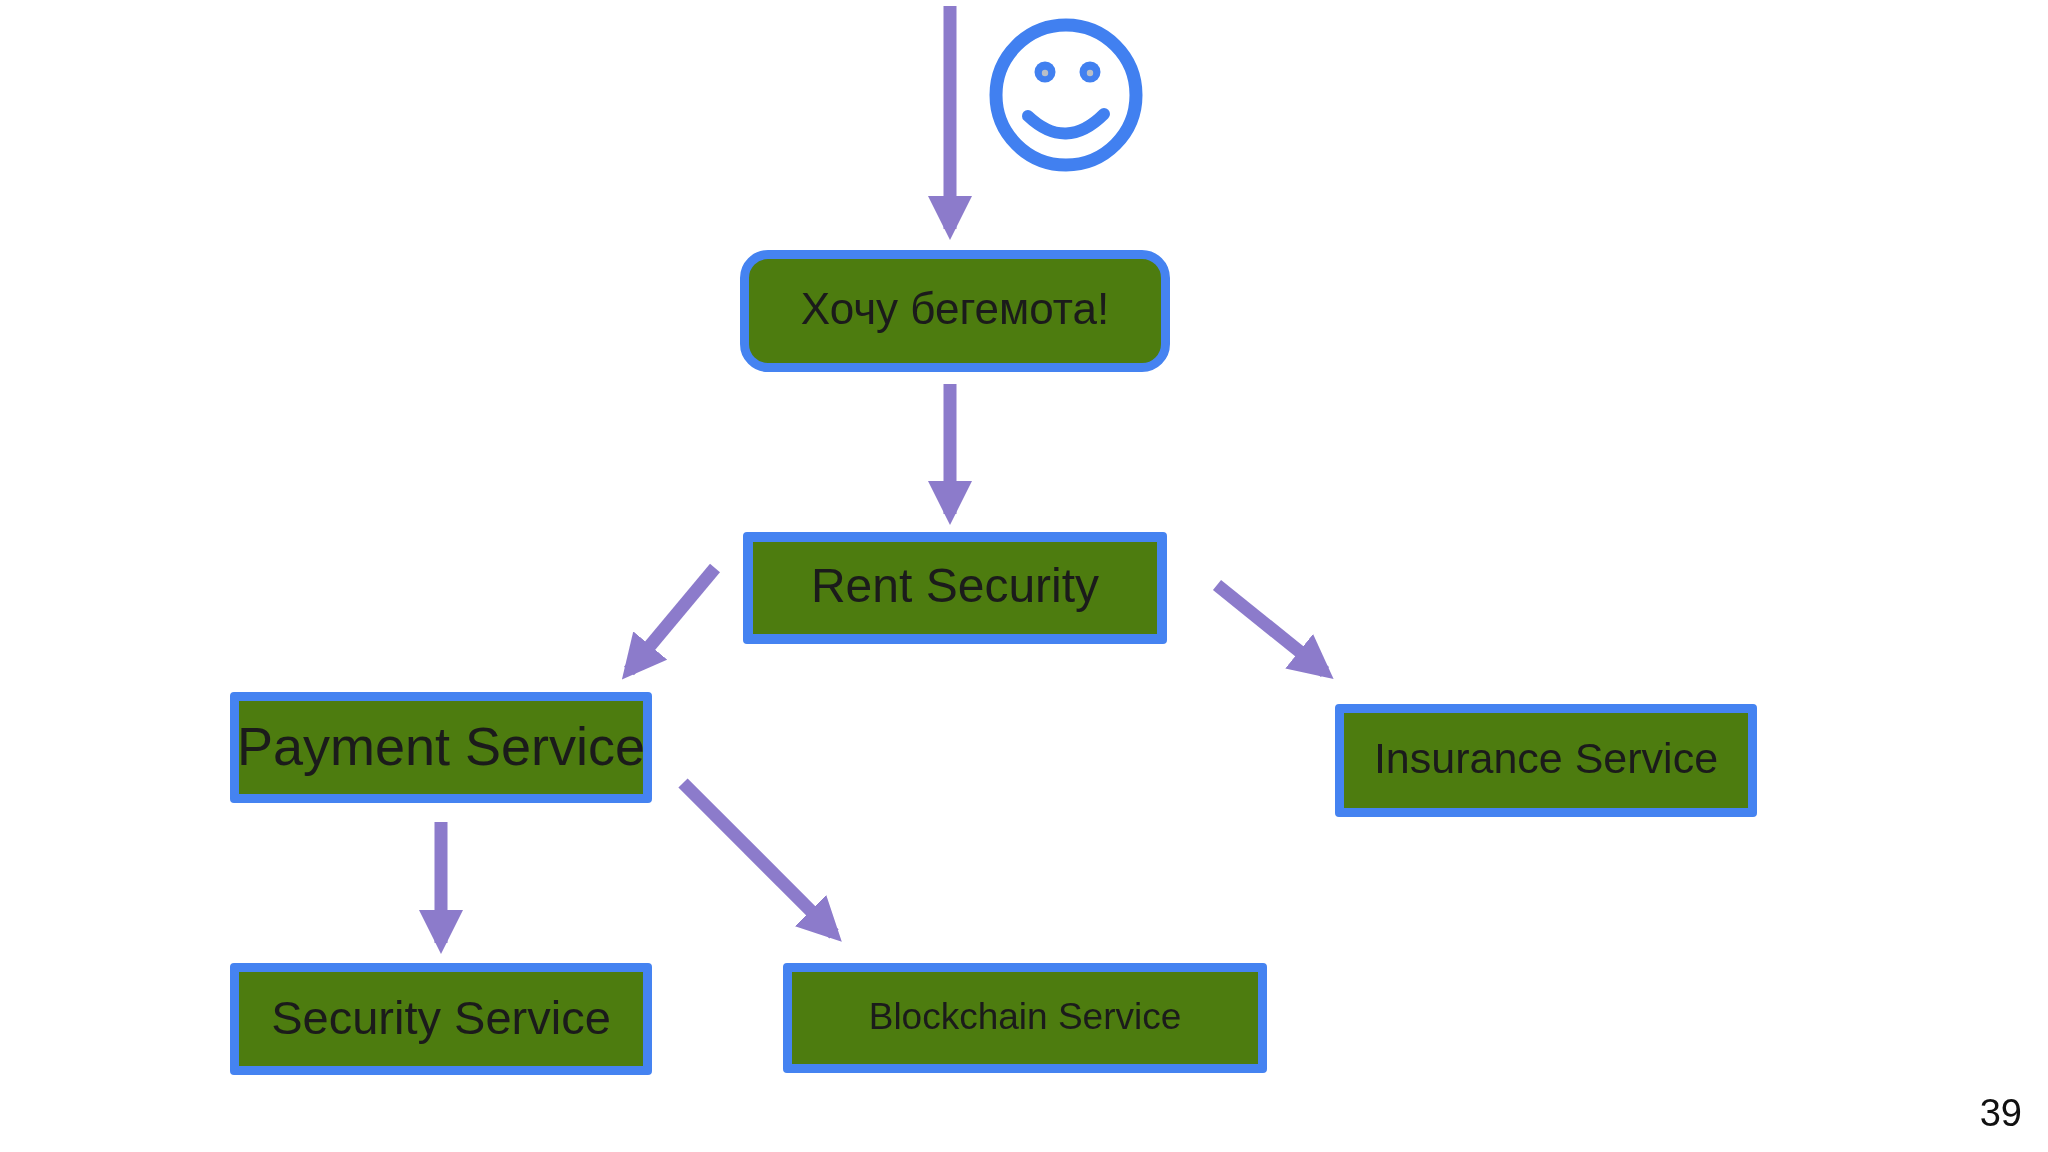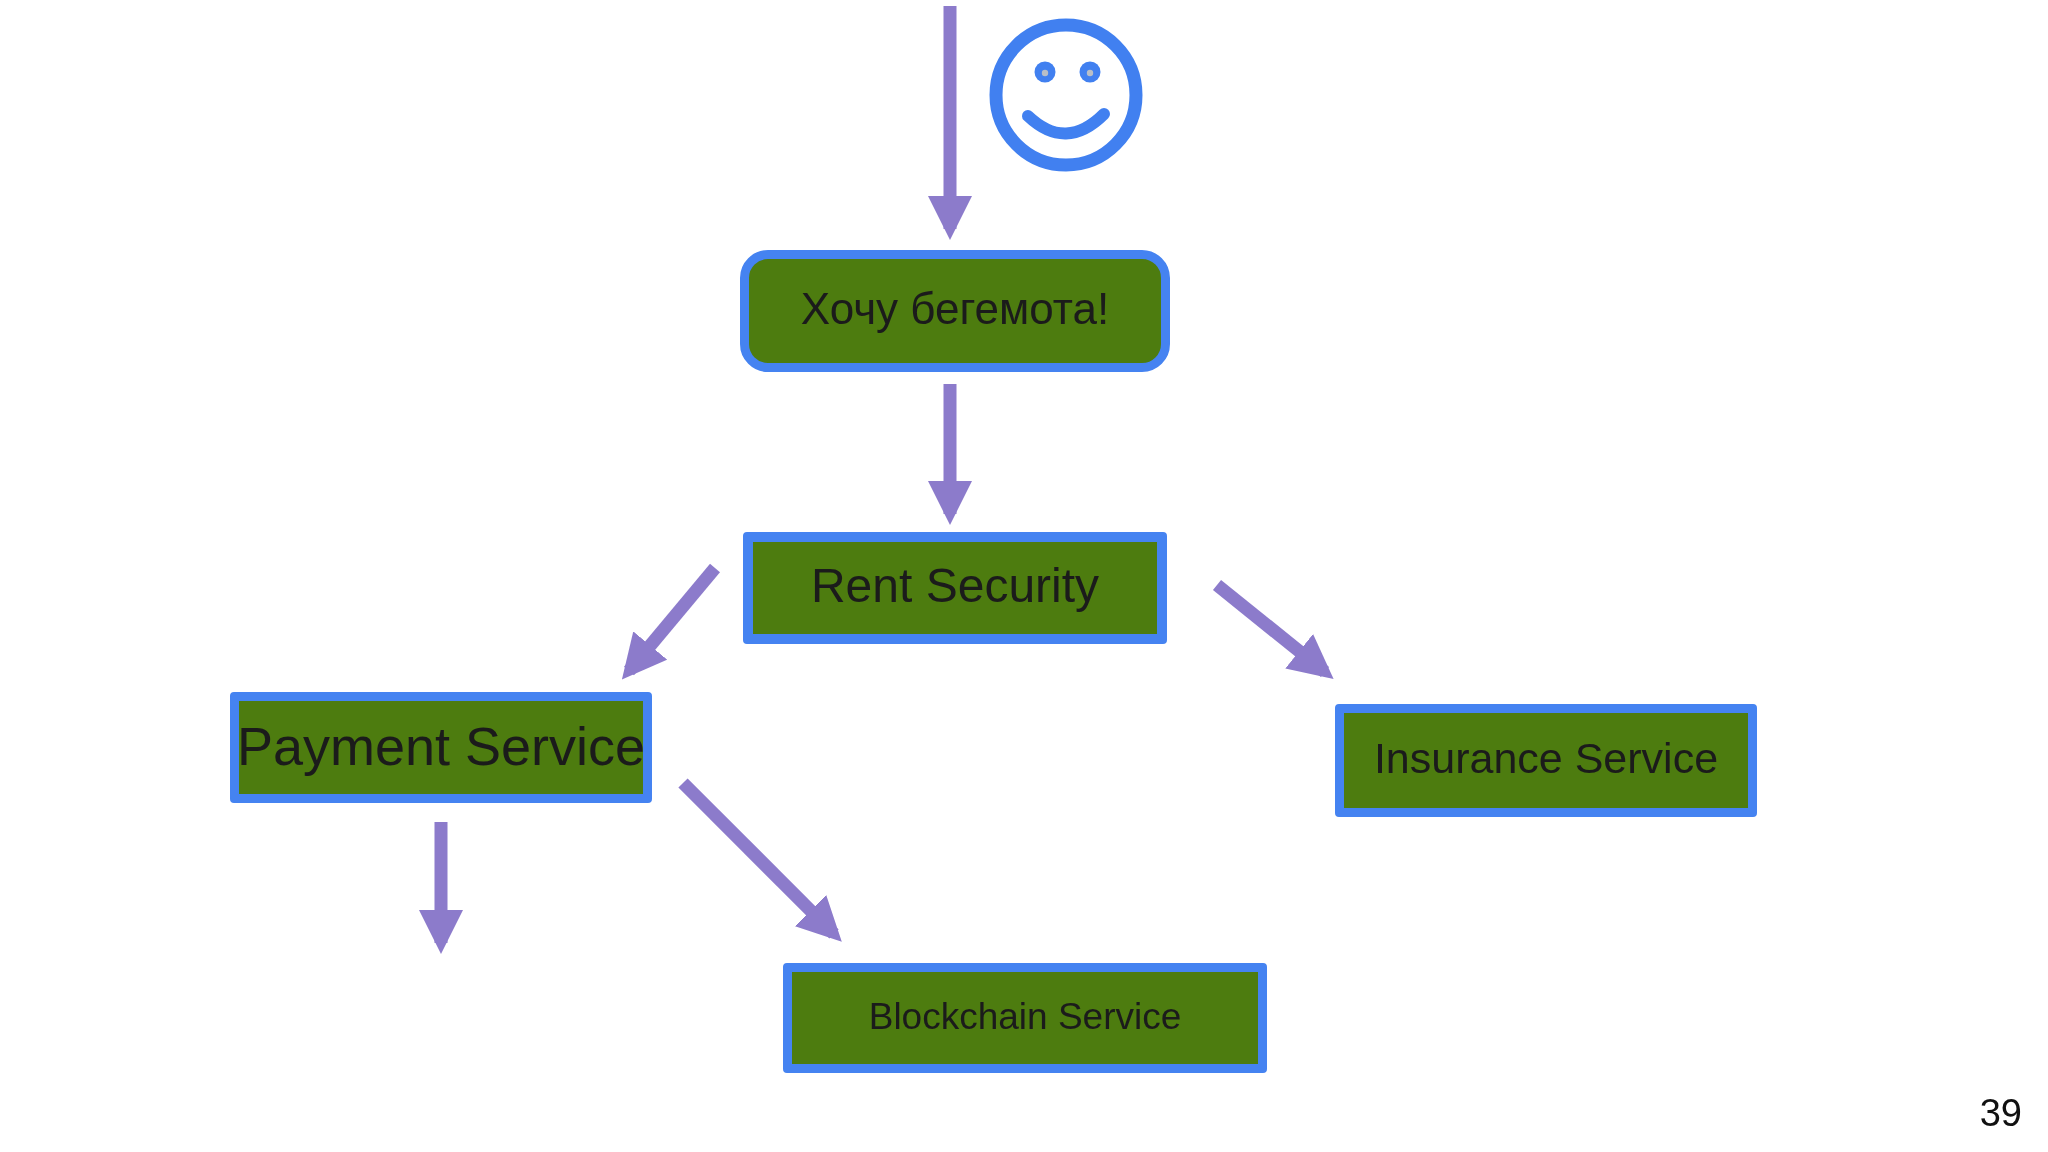--- a/index.html
+++ b/index.html
@@ -90,20 +90,23 @@
   </div>
 
   <div class="node" id="node-payment">
     <span class="node-label">Payment Service</span>
   </div>
 
   <div class="node" id="node-insurance">
     <span class="node-label">Insurance Service</span>
   </div>
 
+  <div class="node" id="node-security">
+    <span class="node-label">Security Service</span>
+  </div>
 
   <div class="node" id="node-blockchain">
     <span class="node-label">Blockchain Service</span>
   </div>
 
   <div class="page-number">39</div>
 
 </div>
 
 </body></html>

